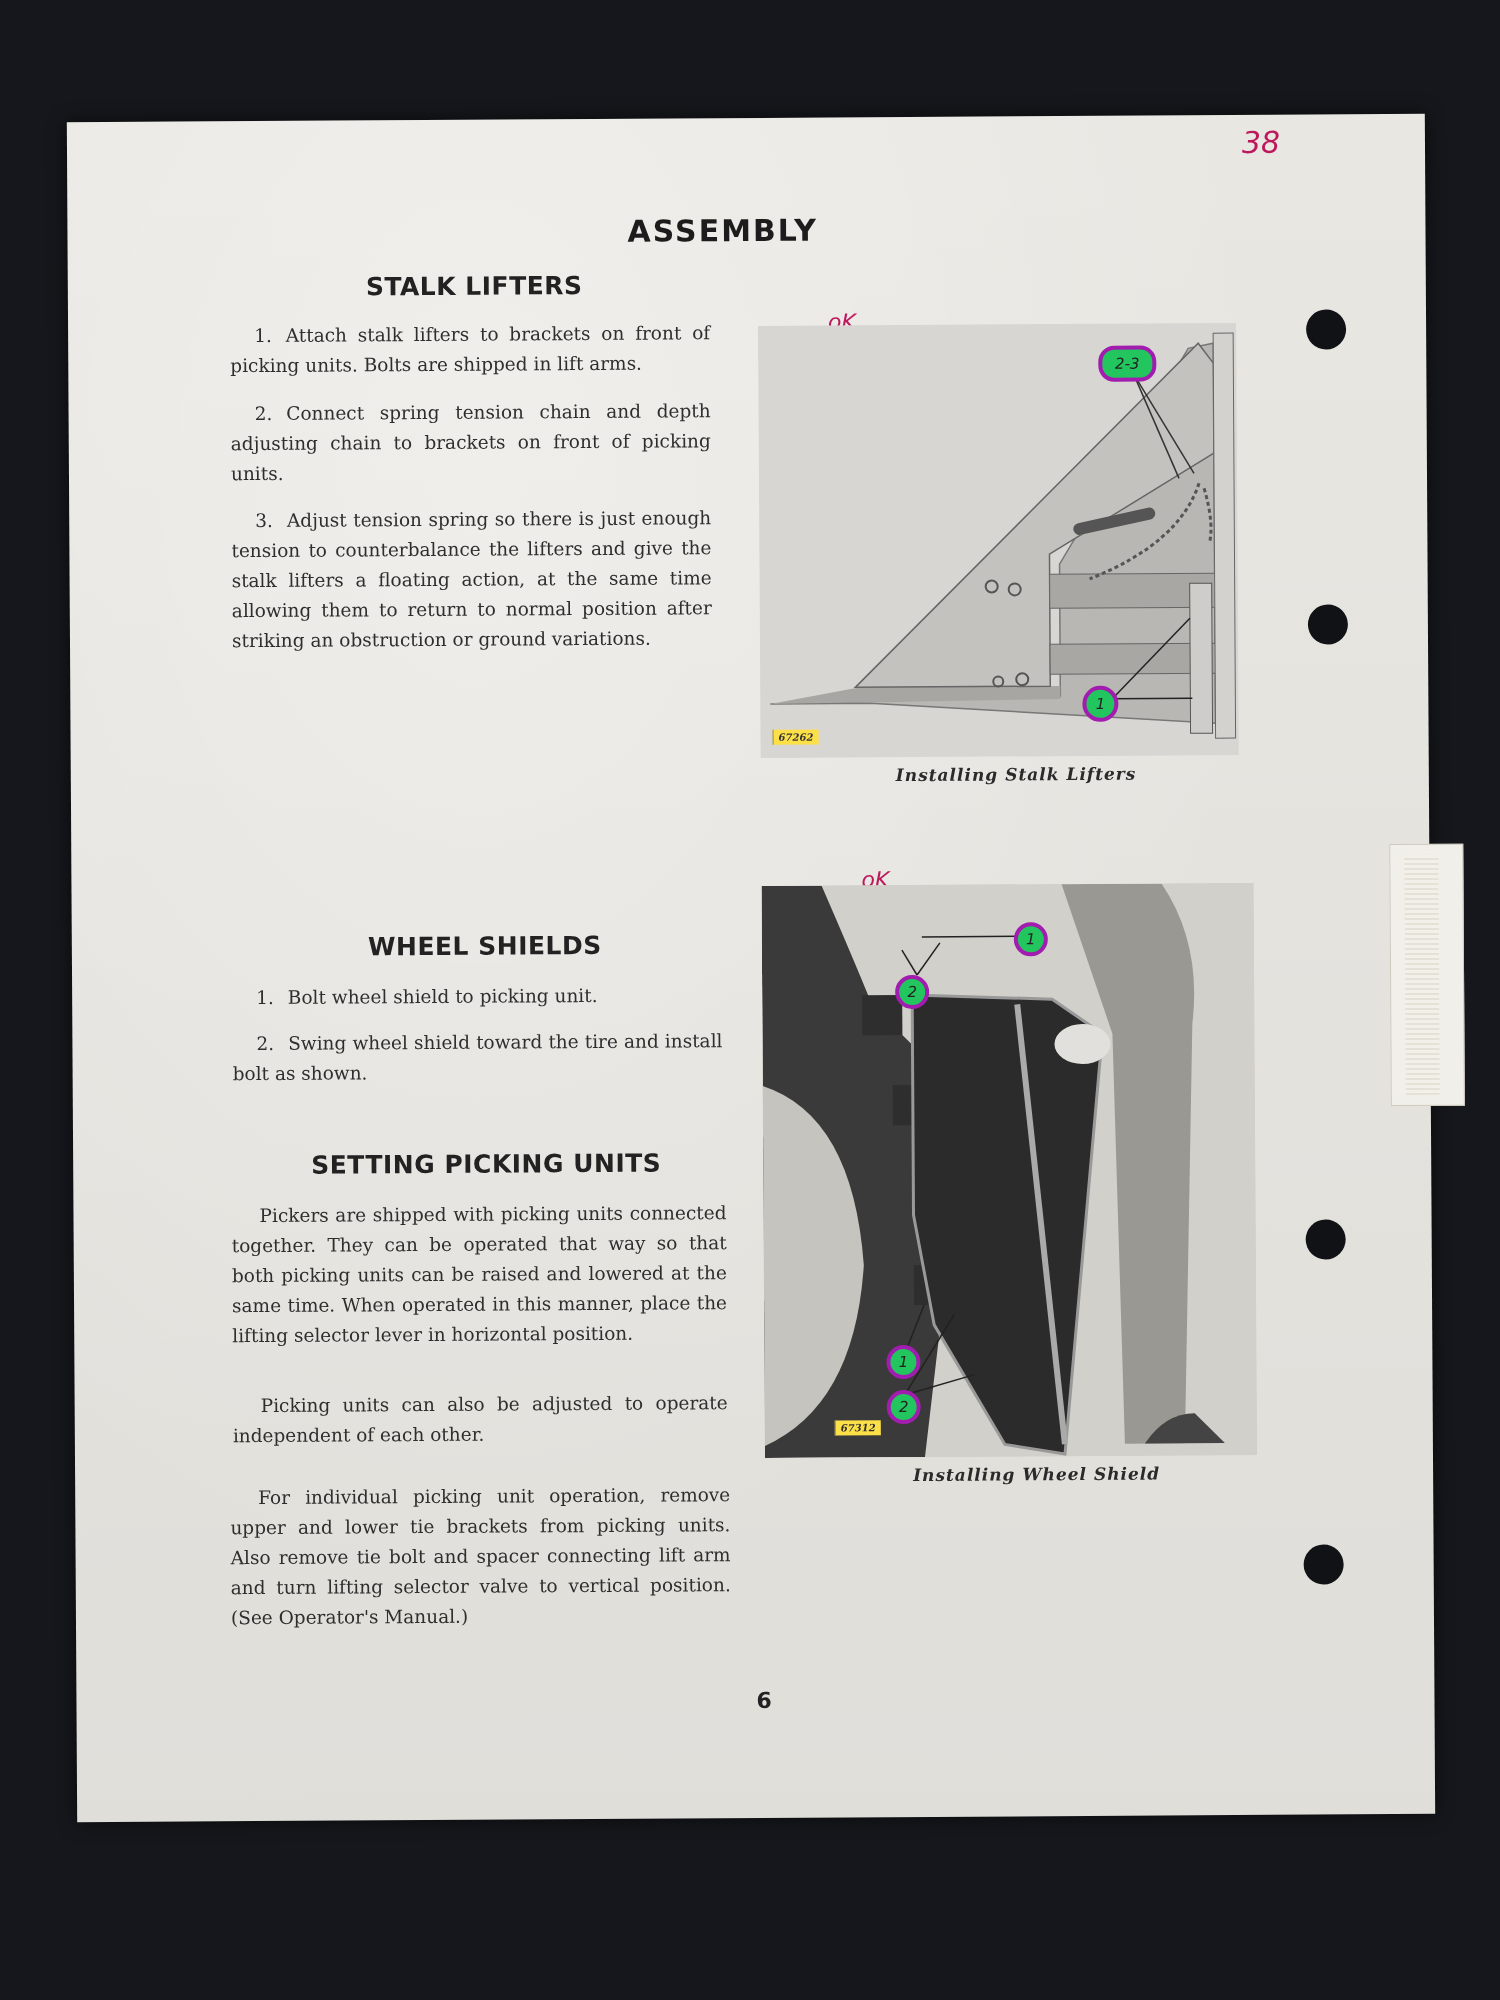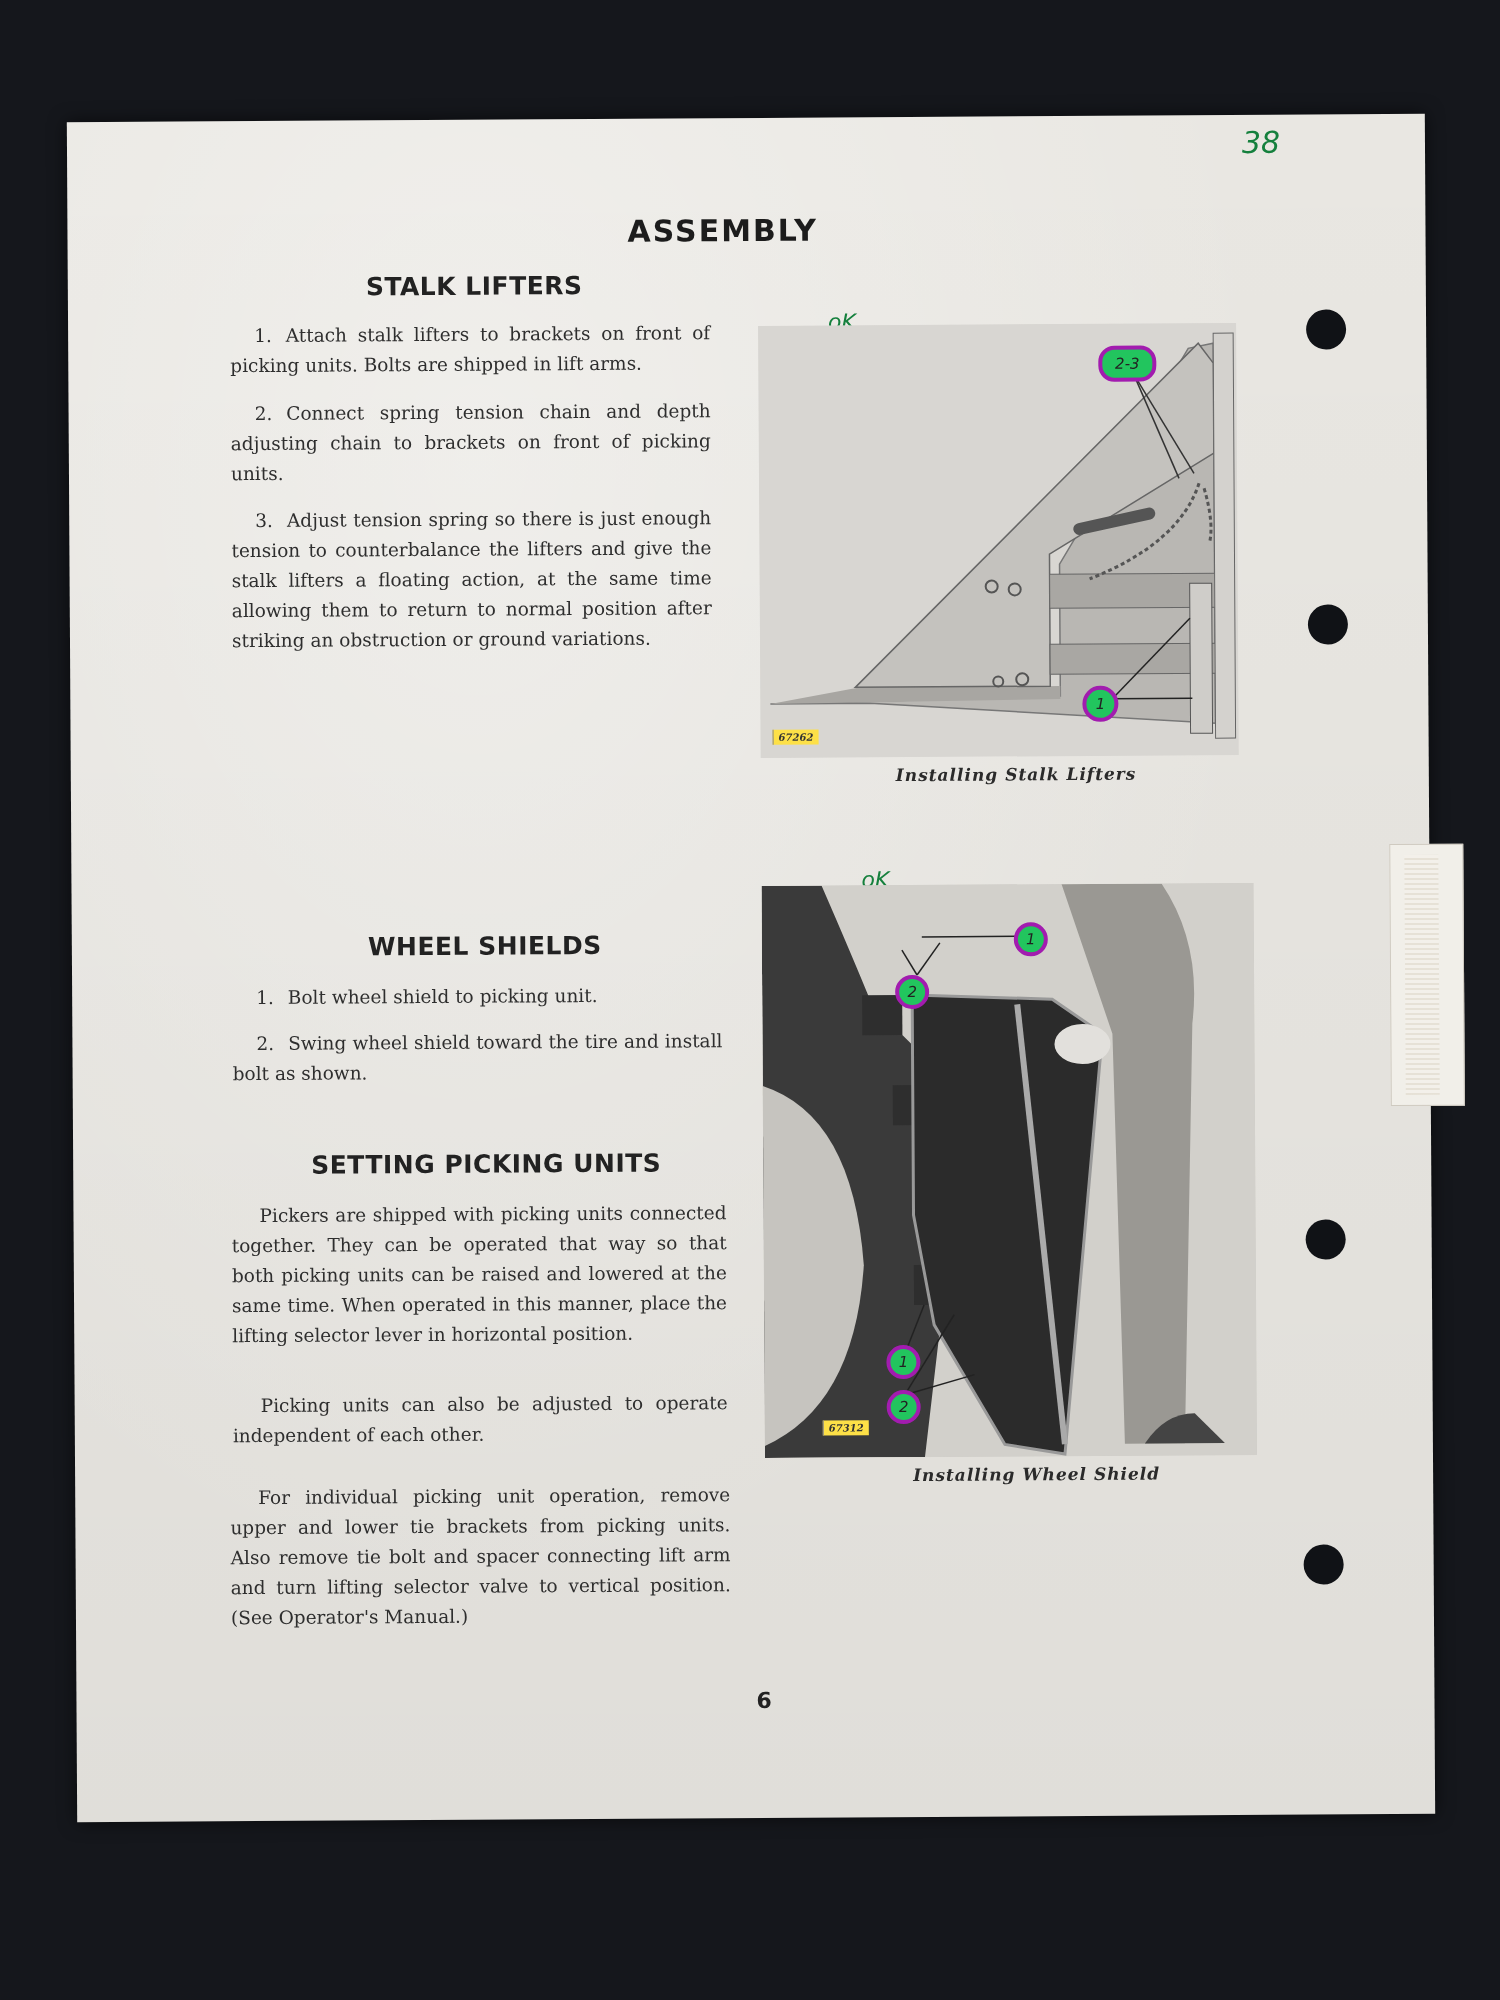--- a/index.html
+++ b/index.html
@@ -3,21 +3,21 @@
 <meta charset="utf-8">
 <style>
   html,body{margin:0;padding:0;}
   body{width:1500px;height:2000px;background:#15171c;position:relative;overflow:hidden;font-family:"DejaVu Serif",serif;}
   .page{position:absolute;left:72px;top:118px;width:1358px;height:1700px;background:#e9e7e2;
         transform:rotate(-0.35deg);transform-origin:center;box-shadow:0 0 18px rgba(0,0,0,.6);}
   .page::before{content:"";position:absolute;inset:0;background:radial-gradient(ellipse at 30% 20%,rgba(255,255,255,.35),rgba(0,0,0,0) 60%),linear-gradient(180deg,rgba(0,0,0,0),rgba(0,0,0,.04));}
   .tab{position:absolute;left:1318px;top:730px;width:72px;height:260px;background:#f1efe9;border:1px solid #cfcac0;}
   .tab::after{content:"";position:absolute;left:14px;top:10px;width:34px;height:240px;background:repeating-linear-gradient(0deg,#e6e1d6 0 2px,#f3f0ea 2px 5px);}
   .hole{position:absolute;width:40px;height:40px;border-radius:50%;background:#101216;}
-  .handnote{position:absolute;font-family:"DejaVu Sans",sans-serif;color:#15803d;font-style:italic;}
+  .handnote{position:absolute;font-family:"DejaVu Sans",sans-serif;color:#be185d;font-style:italic;}
   .title{position:absolute;font-family:"DejaVu Sans",sans-serif;font-weight:bold;color:#1c1c1c;letter-spacing:2px;}
   .h2{position:absolute;font-family:"DejaVu Sans",sans-serif;font-weight:bold;color:#222;font-size:25px;letter-spacing:.5px;}
   .para{position:absolute;font-family:"DejaVu Serif",serif;font-size:18.5px;line-height:30px;color:#2e2e2e;text-align:justify;}
   .para .num{margin-right:14px;}
   .figure{position:absolute;background:#d9d7d3;overflow:hidden;}
   .fignum{position:absolute;font-family:"DejaVu Serif",serif;font-size:10px;font-weight:bold;font-style:italic;color:#333;background:#fde047;padding:2px 5px;border-left:1px solid #888;}
   .caption{position:absolute;font-family:"DejaVu Serif",serif;font-style:italic;font-weight:bold;font-size:17px;color:#2a2a2a;letter-spacing:1px;}
   .callout{position:absolute;border:4px solid #a21caf;border-radius:50%;background:#22c55e;font-family:"DejaVu Sans",sans-serif;font-size:15px;color:#222;display:flex;align-items:center;justify-content:center;font-style:italic;}
   .pagenum{position:absolute;font-family:"DejaVu Sans",sans-serif;font-weight:bold;font-size:22px;color:#222;}
 </style>
@@ -108,21 +108,21 @@
       <line x1="155" y1="90" x2="140" y2="65" stroke="#222" stroke-width="1.5"></line>
       <line x1="155" y1="90" x2="178" y2="58" stroke="#222" stroke-width="1.5"></line>
       <line x1="140" y1="470" x2="160" y2="420" stroke="#222" stroke-width="1.5"></line>
       <line x1="140" y1="510" x2="190" y2="430" stroke="#222" stroke-width="1.5"></line>
       <line x1="140" y1="510" x2="210" y2="490" stroke="#222" stroke-width="1.5"></line>
     </svg>
     <div class="callout" style="left:252px;top:38px;width:26px;height:26px;">1</div>
     <div class="callout" style="left:133px;top:90px;width:26px;height:26px;">2</div>
     <div class="callout" style="left:122px;top:460px;width:26px;height:26px;">1</div>
     <div class="callout" style="left:122px;top:505px;width:26px;height:26px;">2</div>
-    <div class="fignum" style="left:58px;top:535px;">67312</div>
+    <div class="fignum" style="left:70px;top:535px;">67312</div>
   </div>
   <div class="caption" style="left:838px;top:1348px;">Installing Wheel Shield</div>
 
   <div class="h2" style="left:238px;top:1030px;">SETTING PICKING UNITS</div>
   <div class="para" style="left:158px;top:1080px;width:495px;text-indent:28px;">Pickers are shipped with picking units connected together. They can be operated that way so that both picking units can be raised and lowered at the same time. When operated in this manner, place the lifting selector lever in horizontal position.</div>
   <div class="para" style="left:158px;top:1270px;width:495px;text-indent:28px;">Picking units can also be adjusted to operate independent of each other.</div>
   <div class="para" style="left:155px;top:1362px;width:500px;text-indent:28px;">For individual picking unit operation, remove upper and lower tie brackets from picking units. Also remove tie bolt and spacer connecting lift arm and turn lifting selector valve to vertical position. (See Operator's Manual.)</div>
 
   <div class="pagenum" style="left:680px;top:1570px;">6</div>
 </div>

